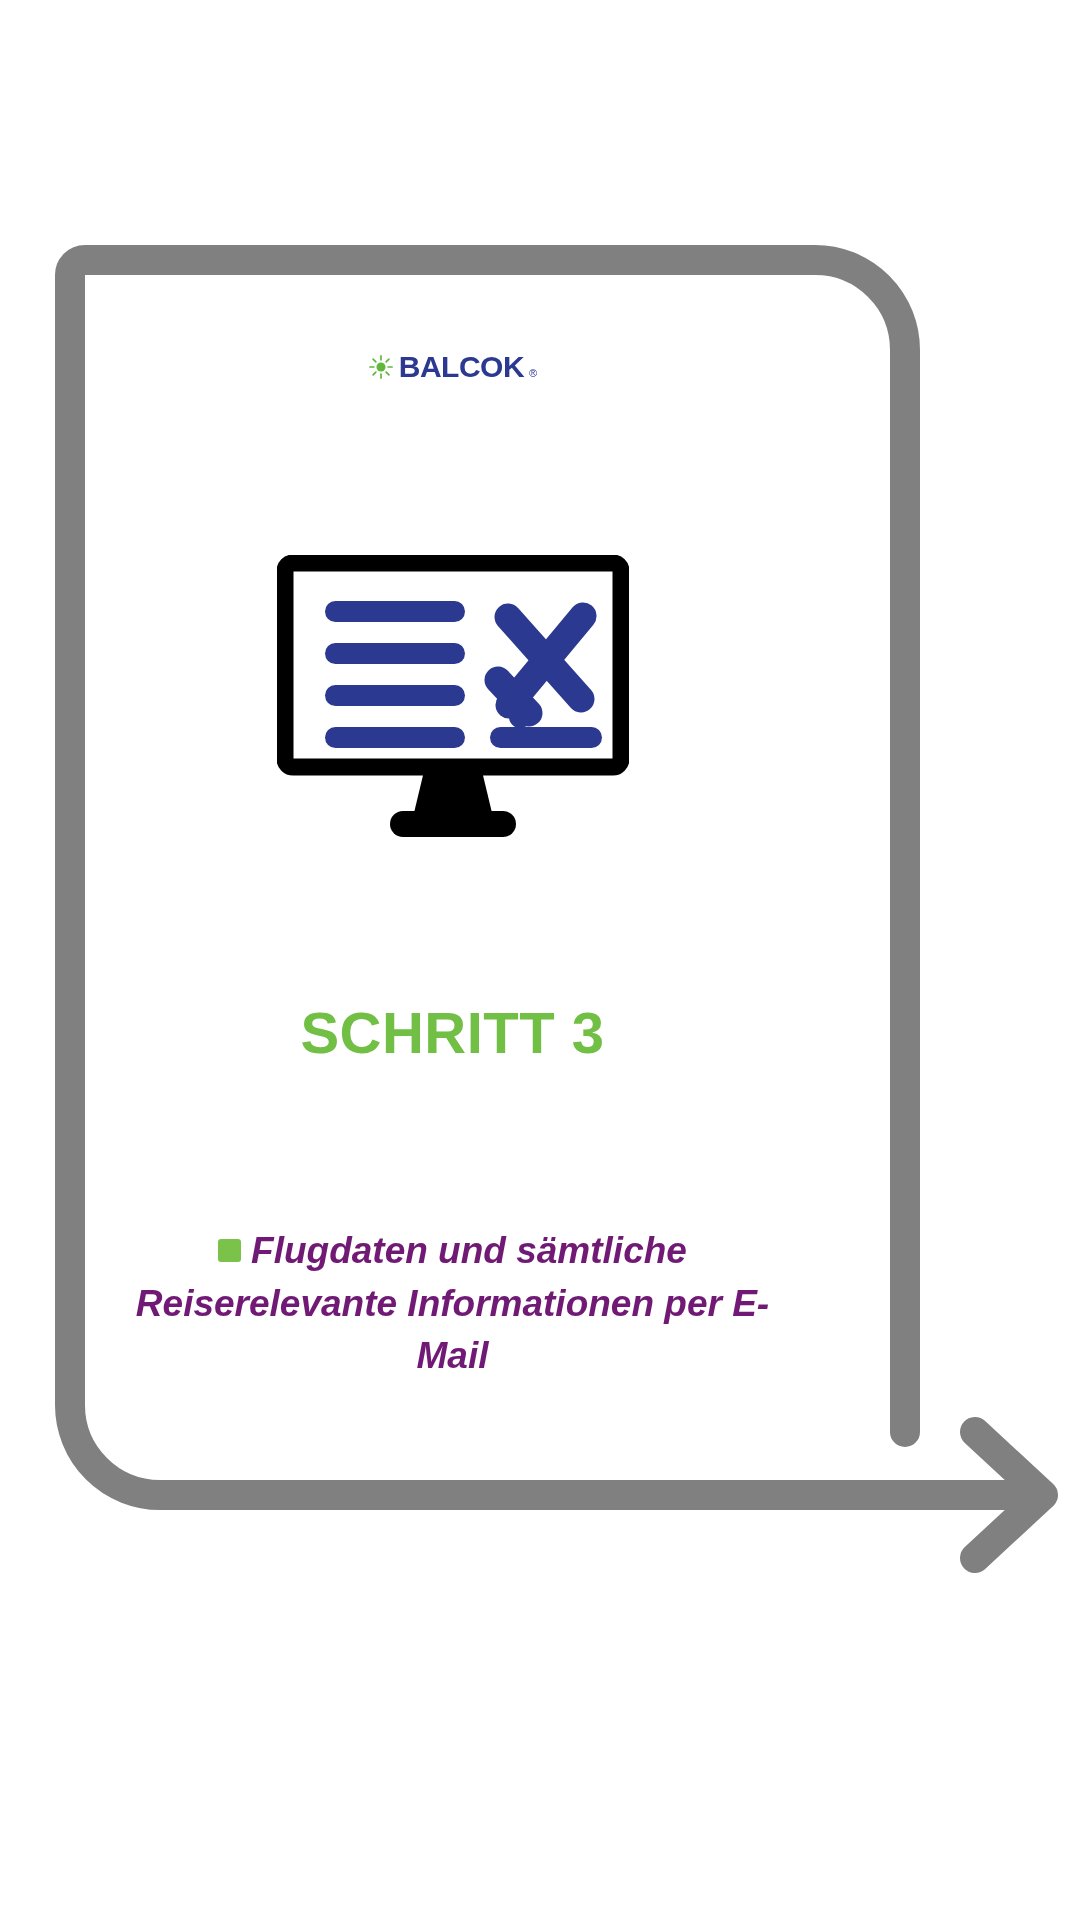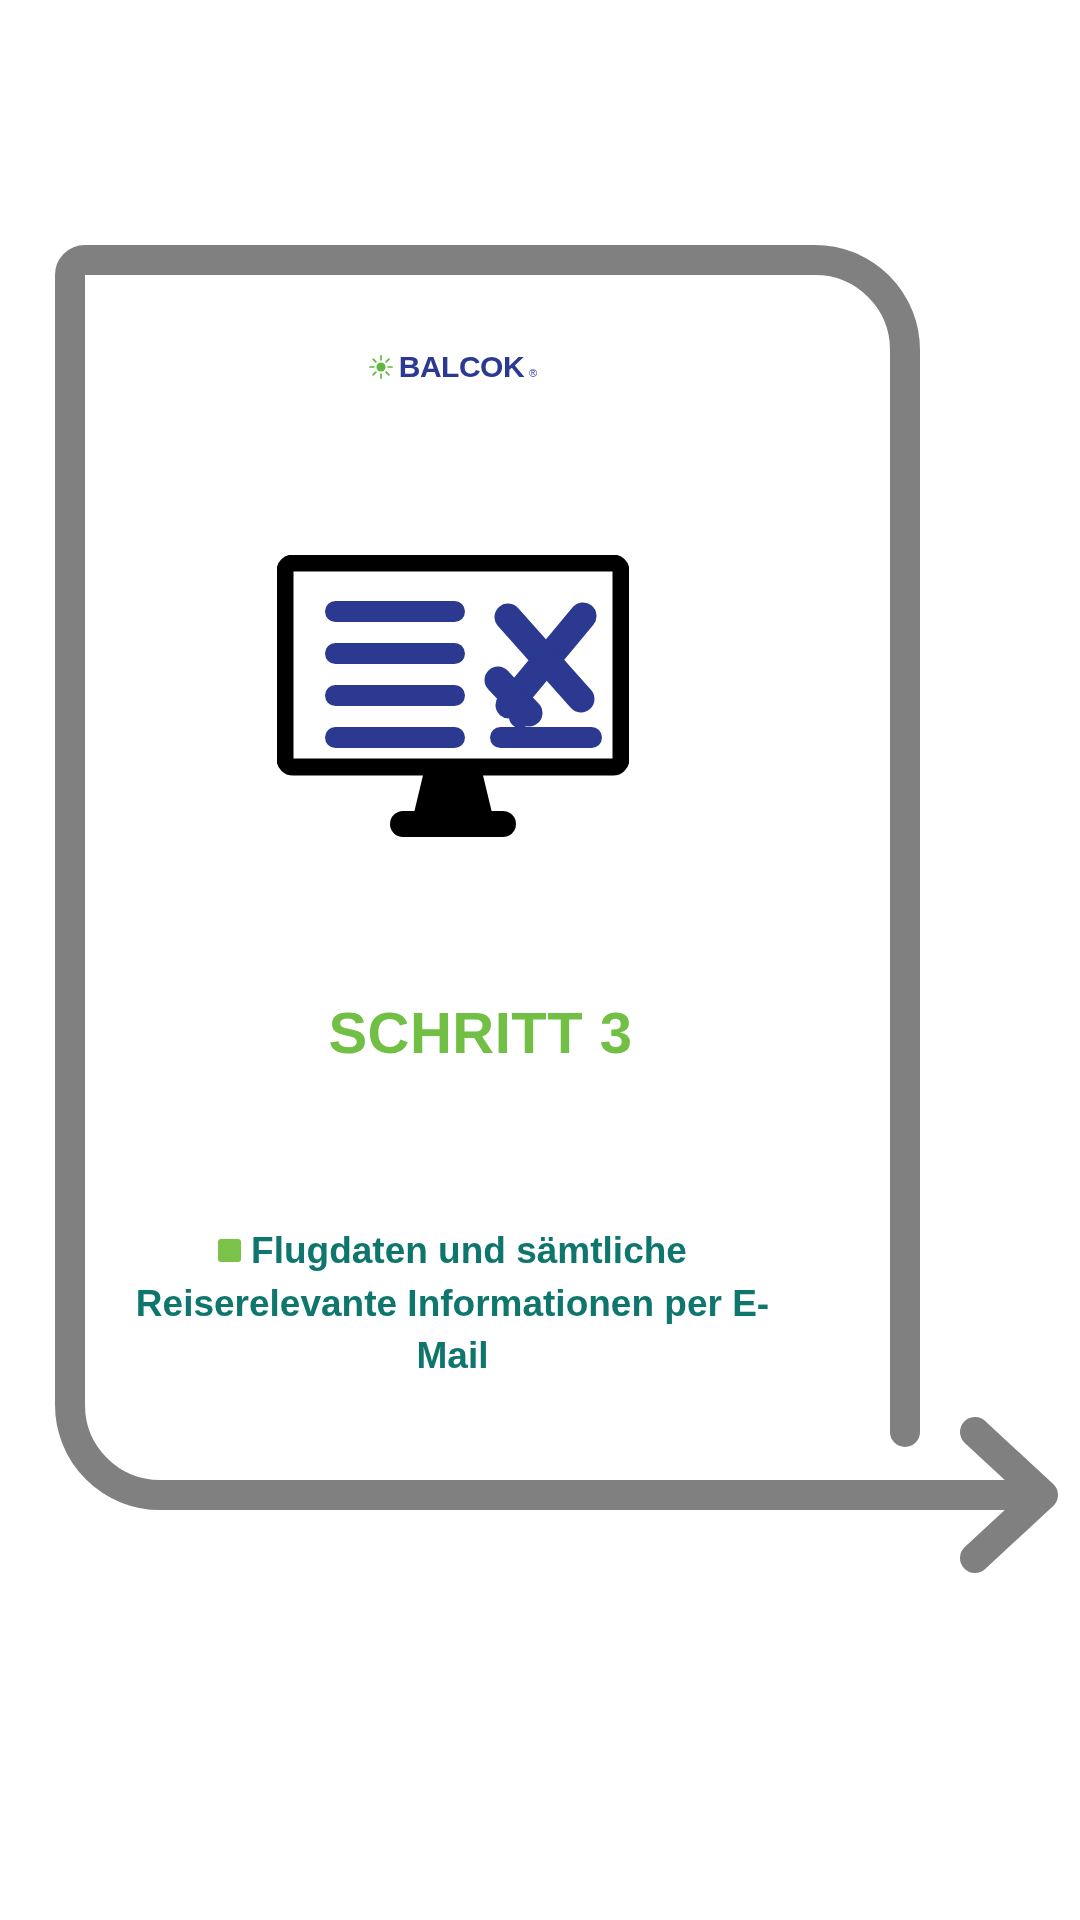--- a/index.html
+++ b/index.html
@@ -81,21 +81,20 @@
     display: block;
   }
 
   
   .heading-block {
     position: absolute;
     left: 0;
     top: 1002px;
     width: 905px;
     text-align: center;
-    padding-left: 28px;
   }
   .heading-line {
     font-family: "Liberation Sans", sans-serif;
     font-weight: 700;
     font-size: 58px;
     line-height: 1.08;
     color: #71BF44;
     letter-spacing: 0.5px;
   }
 
@@ -105,21 +104,22 @@
     left: 115px;
     top: 1188px;
     width: 675px;
     text-align: center;
   }
   .body-text {
     font-family: "Liberation Sans", sans-serif;
     font-weight: 700;
     font-size: 37px;
     line-height: 1.42;
-    color: #0f766e;
+    color: #701a75;
+    font-style: italic;
   }
   .bullet-square {
     display: inline-block;
     width: 23px;
     height: 23px;
     border-radius: 3px;
     background: #7AC24A;
     vertical-align: 1px;
     margin-right: 10px;
   }

